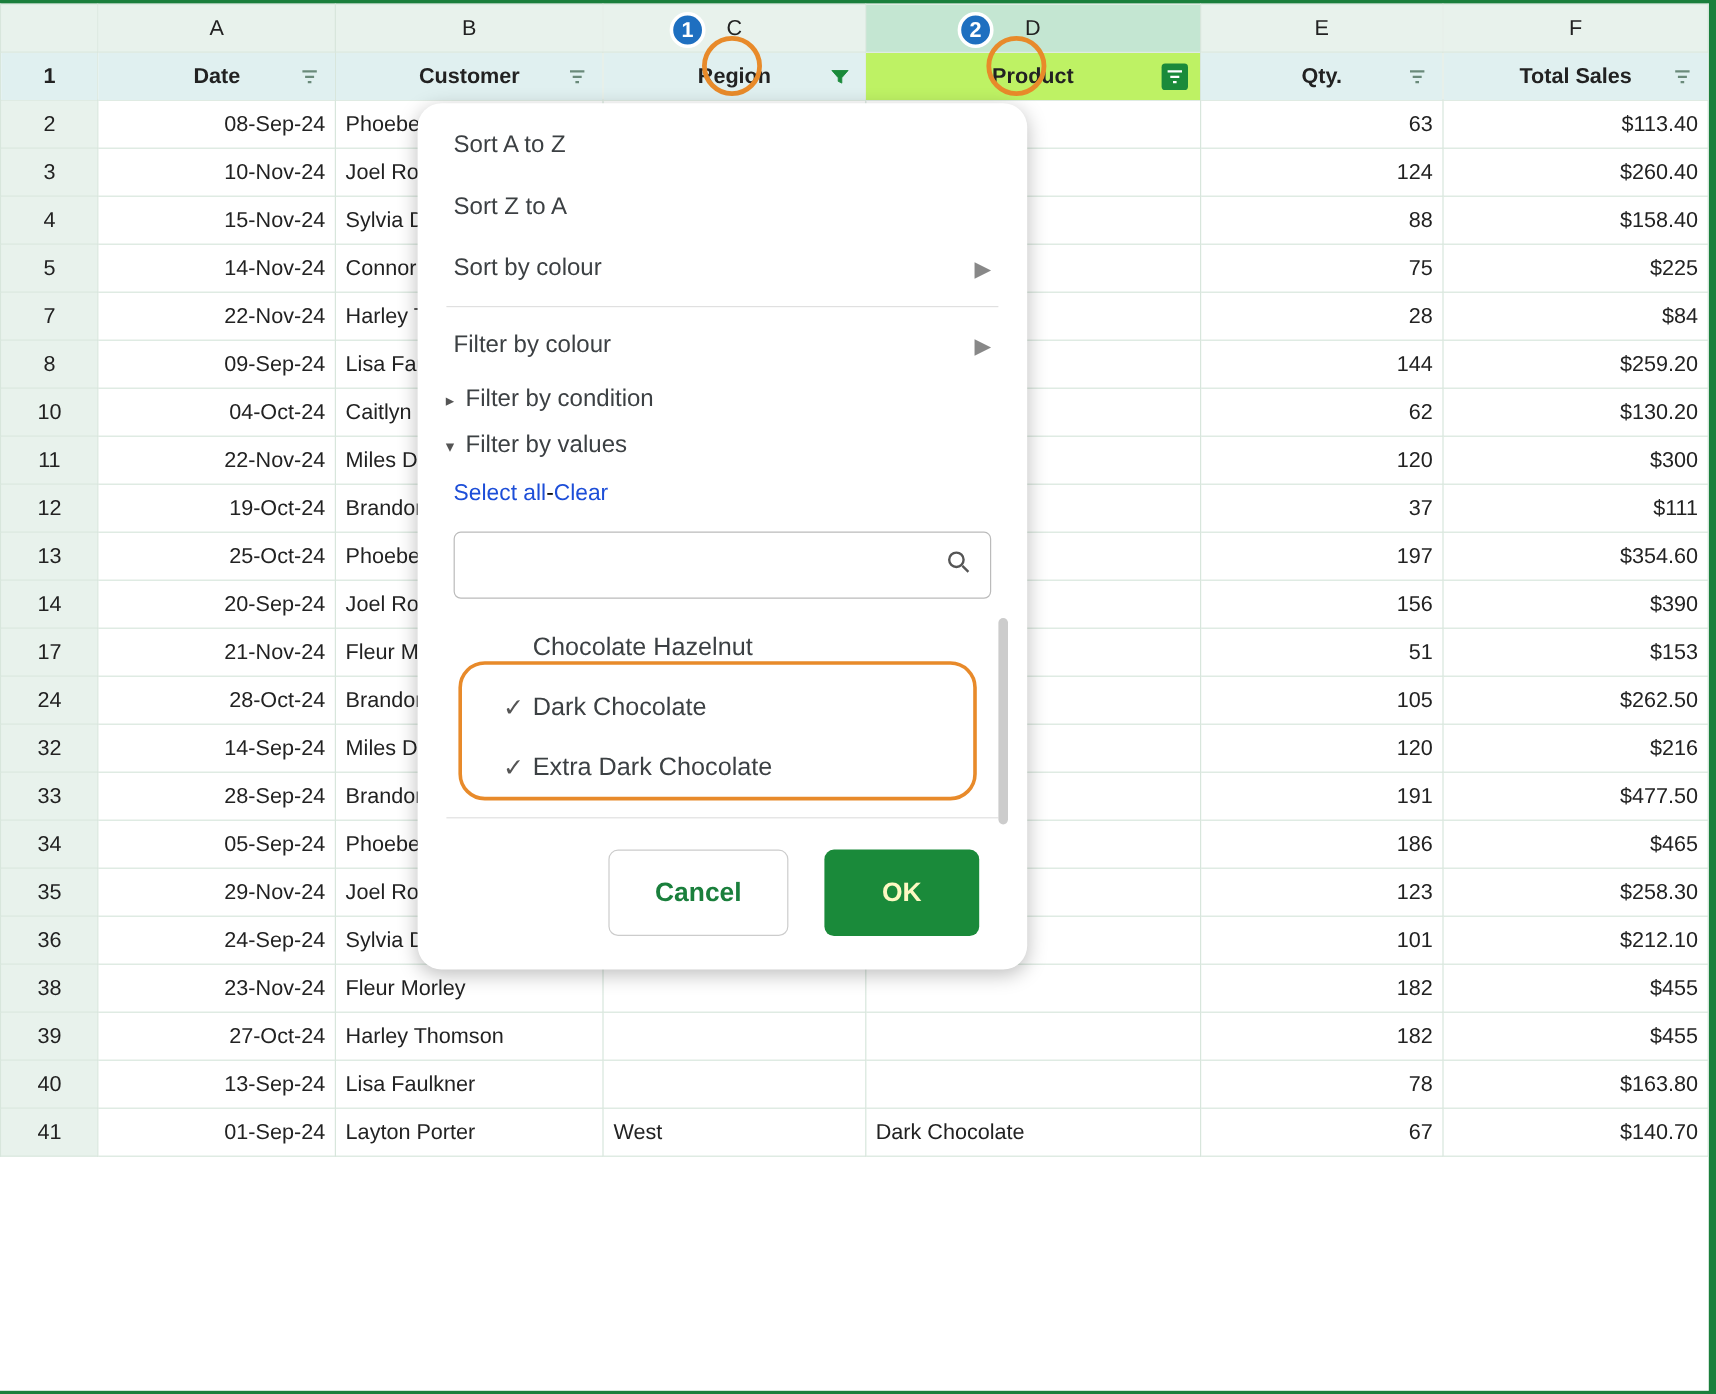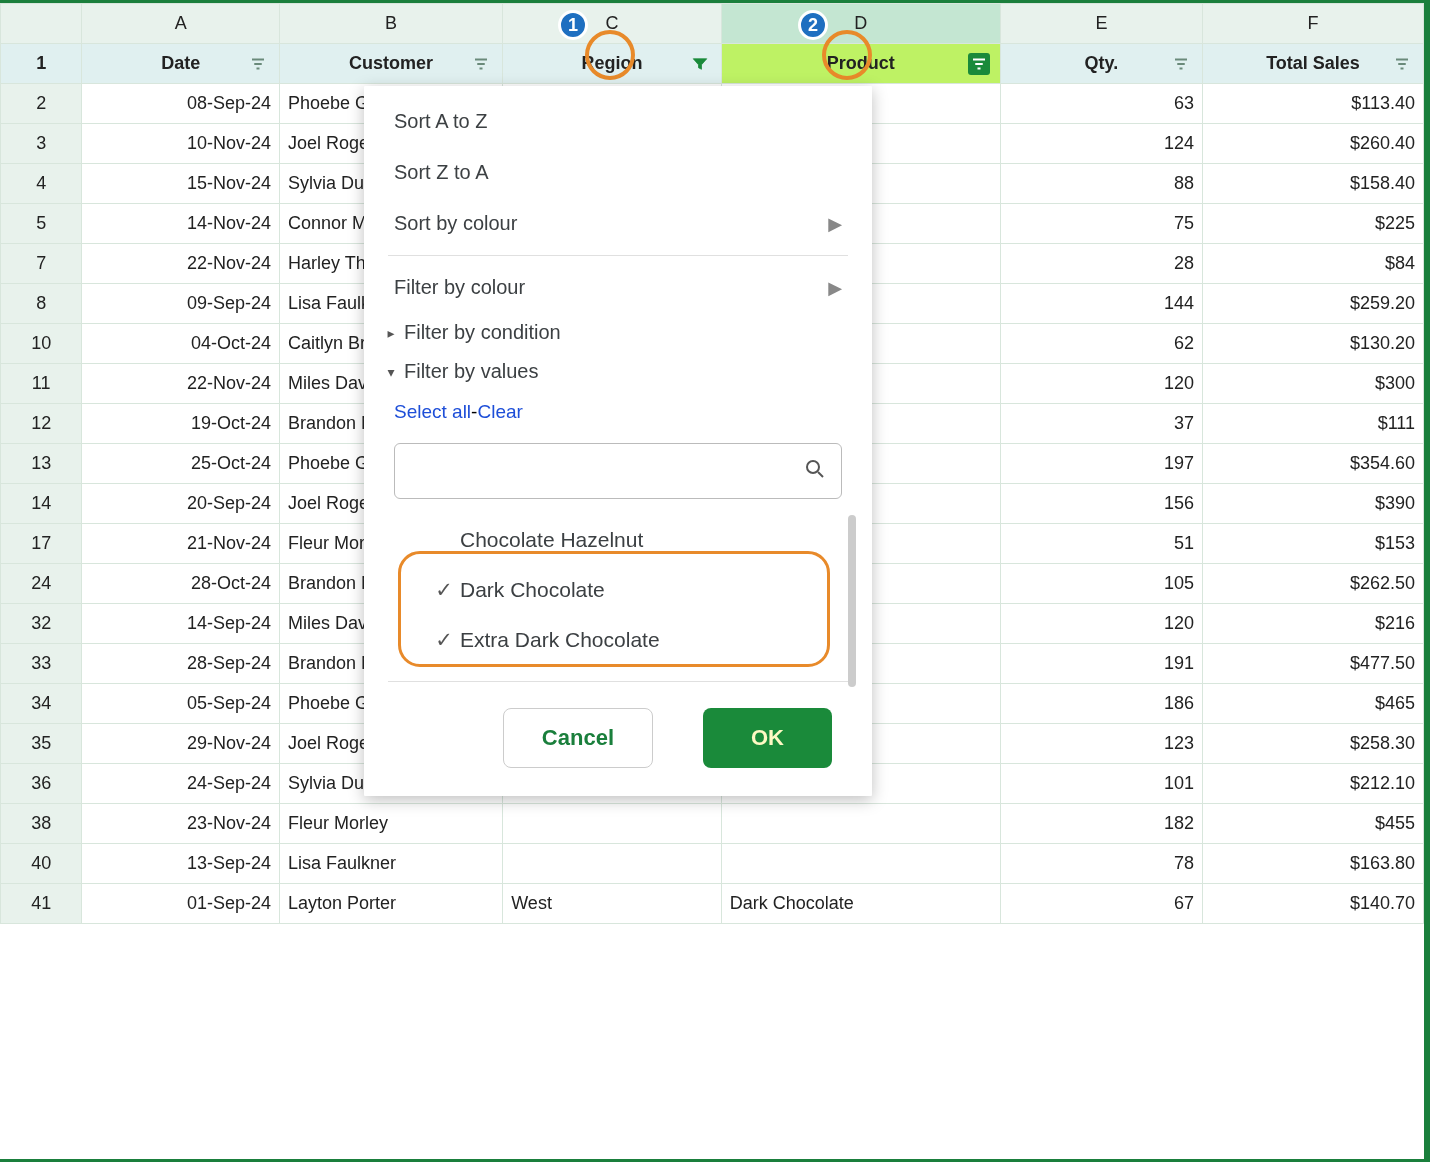--- a/index.html
+++ b/index.html
@@ -99,25 +99,25 @@
     top: 10px;
     z-index: 6;
   }
   
   td.right { text-align: right; padding-right: 14px; }
   td.left { text-align: left; padding-left: 12px; }
   td.center { text-align: center; }
   
   .dropdown {
     position: absolute;
-    left: 364px;
+    left: 348px;
     top: 86px;
     width: 508px;
     background: #fff;
-    border-radius: 1px;
+    border-radius: 20px;
     box-shadow: 0 4px 16px rgba(0,0,0,.25);
     z-index: 20;
     padding: 10px 0 20px 0;
   }
   .dropdown .menu-item {
     padding: 14px 30px;
     font-size: 20px;
     color: #3c4043;
     cursor: pointer;
     display: flex;
@@ -205,31 +205,30 @@
     background: #ccc;
     border-radius: 4px;
   }
   .dropdown .btnrow {
     display: flex;
     justify-content: flex-end;
     gap: 30px;
     padding: 20px 40px 8px 40px;
   }
   .dropdown .btn {
-    height: 60px;
+    height: 72px;
     padding: 0 38px;
     border-radius: 8px;
     font-size: 22px;
     font-weight: 600;
     display: flex; align-items: center; justify-content: center;
     cursor: pointer;
     border: 1px solid #ccc;
     background: #fff;
     color: #1a7f3c;
-    margin-left: 20px;
   }
   .dropdown .btn.ok {
     background: #1a8a3a;
     color: #fef9c3;
     border: none;
     padding: 0 48px;
   }
   
   .colhead th.selcol { background: #c4e6d2; }
 </style>
@@ -475,20 +474,29 @@
         <tr>
           <td class="rownum">38</td>
           <td class="right">23-Nov-24</td>
           <td class="left">Fleur Morley</td>
           <td class="left"></td>
           <td class="left"></td>
           <td class="right">182</td>
           <td class="right">$455</td>
         </tr>
         <tr>
+          <td class="rownum">39</td>
+          <td class="right">27-Oct-24</td>
+          <td class="left">Harley Thomson</td>
+          <td class="left"></td>
+          <td class="left"></td>
+          <td class="right">182</td>
+          <td class="right">$455</td>
+        </tr>
+        <tr>
           <td class="rownum">40</td>
           <td class="right">13-Sep-24</td>
           <td class="left">Lisa Faulkner</td>
           <td class="left"></td>
           <td class="left"></td>
           <td class="right">78</td>
           <td class="right">$163.80</td>
         </tr>
         <tr>
           <td class="rownum">41</td>

